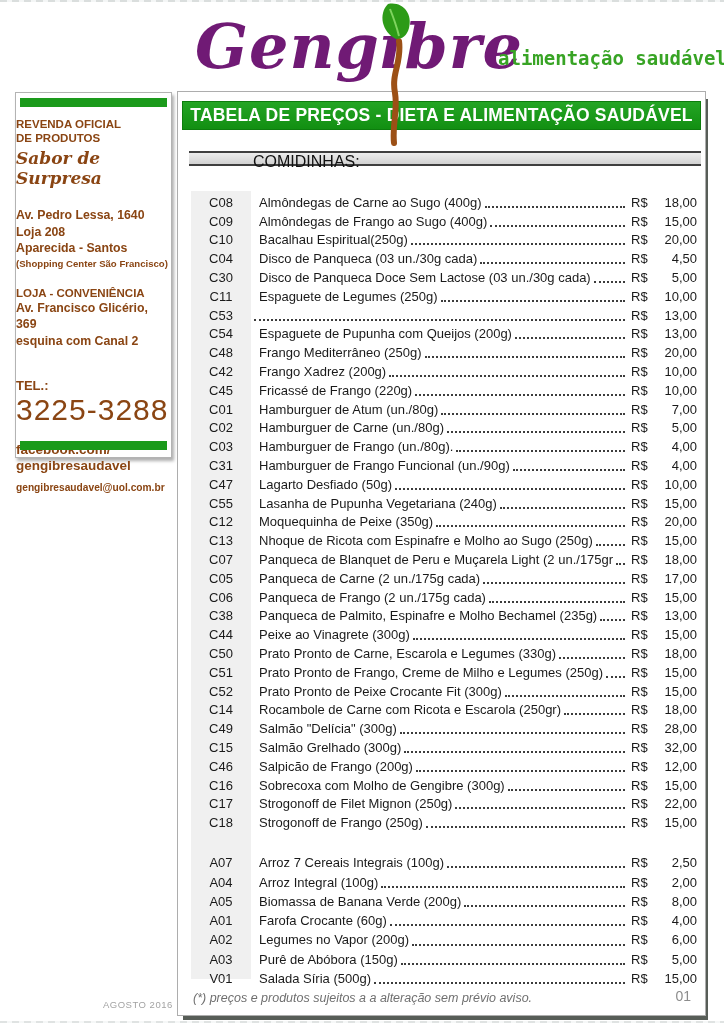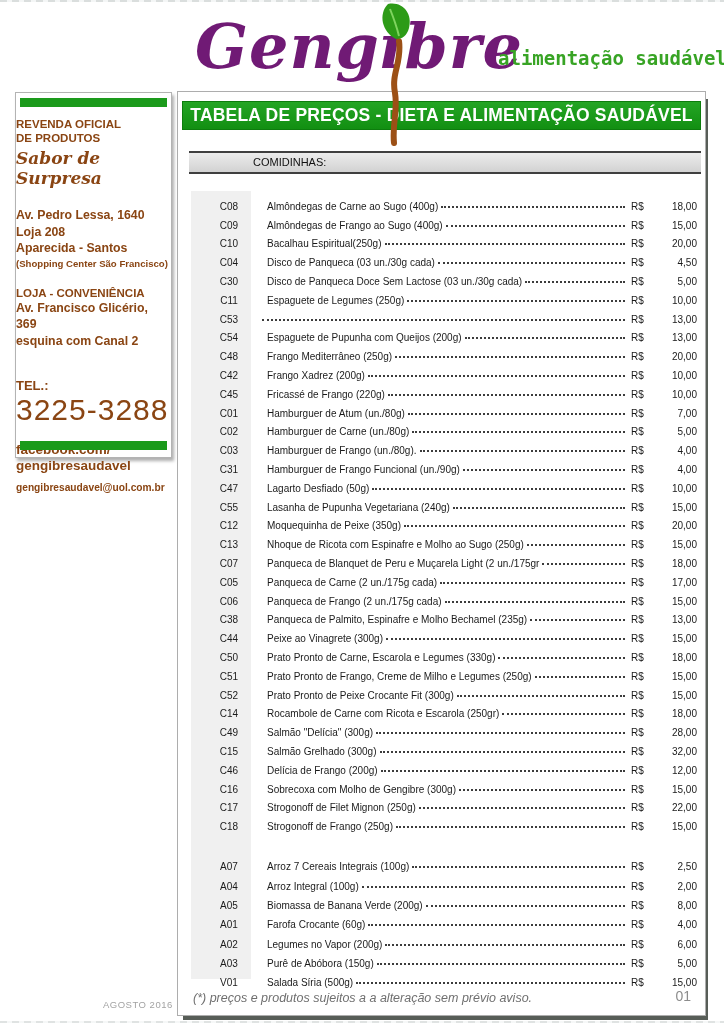--- a/index.html
+++ b/index.html
@@ -57,28 +57,28 @@
     background:#fff; border:1px solid #adadad;
     box-shadow:4px 6px 0 -2px #575d57;
   }
   .title-bar {
     position:absolute; left:4px; right:4px; top:9px; height:29px;
     background:linear-gradient(#24a524,#128f12); border:1px solid #0d7d0d;
     color:#fff; font-weight:bold; font-size:17.5px; line-height:27px;
     text-align:center; letter-spacing:.2px;
   }
   .section-bar {
-    position:absolute; left:11px; right:4px; top:59px; height:23px;
+    position:absolute; left:11px; right:4px; top:59px; height:15px;
     background:linear-gradient(#ececec,#d2d2d2);
     border-top:2px solid #3f3f3f; border-bottom:2px solid #3f3f3f;
-    font-size:11px; color:#111; line-height:18px; padding-left:64px;
+    font-size:16px; color:#111; line-height:18px; padding-left:64px;
   }
   .code-col { position:absolute; left:13px; top:99px; width:60px; height:788px; background:#f0f0f0; }
   .rows { position:absolute; left:13px; top:101px; right:8px; }
-  .row  { display:flex; align-items:flex-end; height:18.8px; font-size:10px; color:#1a1a1a;padding-left:8px; }
+  .row  { display:flex; align-items:center; height:18.8px; font-size:13px; color:#1a1a1a; }
   .rows2 .row { height:19.3px; }
   .gap  { height:21px; }
   .code { flex:0 0 60px; text-align:center; }
   .nm   { flex:0 0 auto; padding-left:8px; white-space:nowrap; }
   .leader { flex:1 1 0; min-width:0; border-bottom:2px dotted #3c3c3c; align-self:flex-end; margin:0 6px 4px 3px; }
   .price { flex:0 0 66px; display:flex; justify-content:space-between; }
   .foot-note { position:absolute; left:15px; top:899px; font-style:italic; font-size:12.5px; color:#6f6f6f; }
   .page-num  { position:absolute; right:14px; top:896px; font-size:14px; color:#8c8c8c; }
   .date-label { position:absolute; left:103px; top:999px; font-size:9.5px; color:#a3a3a3; letter-spacing:.5px; }
 </style>
@@ -428,21 +428,21 @@
             <span class="nm">Salmão Grelhado (300g)</span>
             <span class="leader"></span>
             <span class="price">
               <span>R$</span>
               <span>32,00</span>
             </span>
           </div>
 
           <div class="row">
             <span class="code">C46</span>
-            <span class="nm">Delícia de Frango  (200g)</span>
+            <span class="nm">Salpicão de Frango  (200g)</span>
             <span class="leader"></span>
             <span class="price">
               <span>R$</span>
               <span>12,00</span>
             </span>
           </div>
 
           <div class="row">
             <span class="code">C16</span>
             <span class="nm">Sobrecoxa com Molho de Gengibre (300g)</span>

